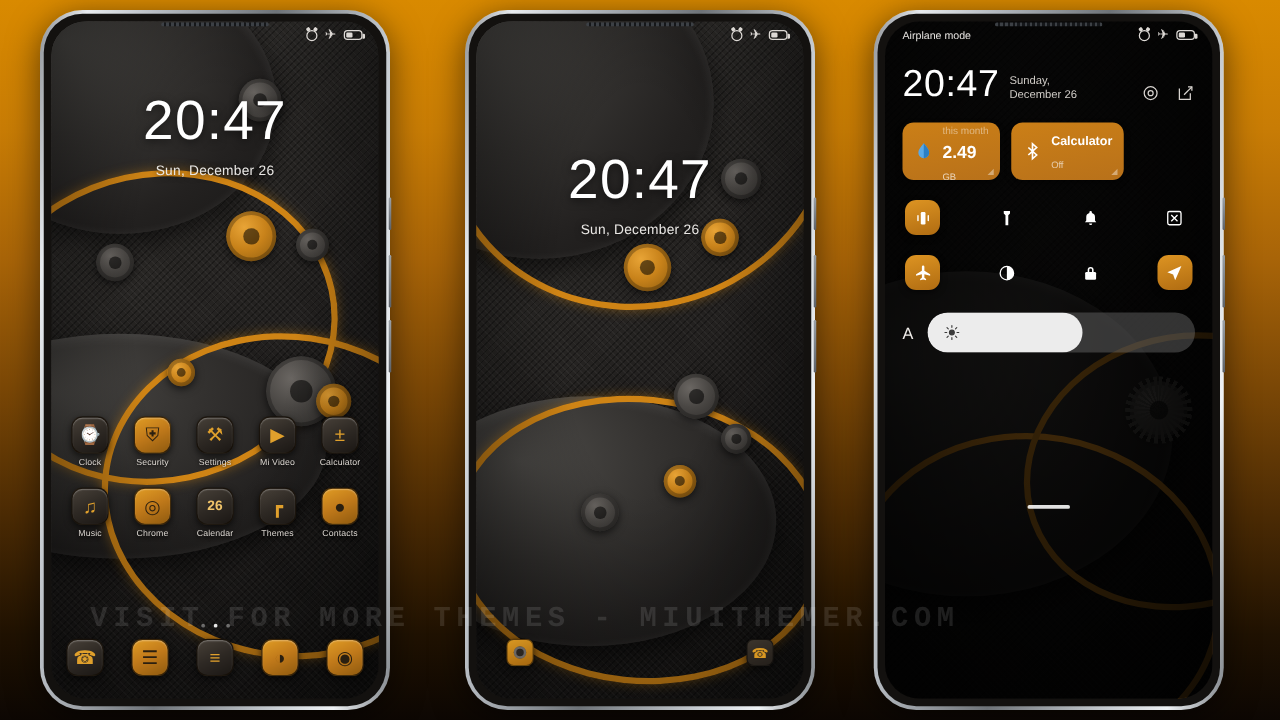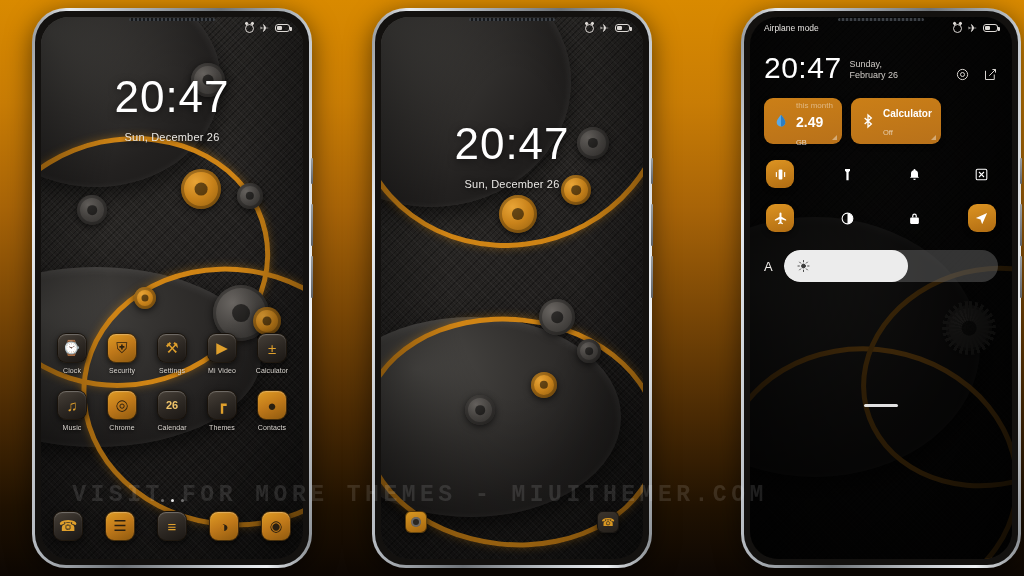--- a/index.html
+++ b/index.html
@@ -17,21 +17,21 @@
     font-size:23px; font-weight:bold; letter-spacing:4.5px;
     color:rgba(255,255,255,0.115);
     z-index:60; pointer-events:none; white-space:nowrap;
     font-family:"Liberation Mono", monospace;
   }
 
   
   .phone{ position:absolute; top:8px; width:280px; height:560px; z-index:10; }
   #phone-left{ left:32px; }
   #phone-mid{ left:372px; }
-  #phone-right{ left:741px; }
+  #phone-right{ left:699px; }
 
   .frame{
     position:absolute; inset:0; border-radius:34px;
     background:linear-gradient(100deg,#8d9196 0%,#e8ebee 10%,#b9bec4 24%,#6e7378 50%,#c9ced3 76%,#eef1f4 88%,#7e8388 100%);
     box-shadow:0 6px 26px rgba(0,0,0,0.55);
   }
   .frame-in{
     position:absolute; inset:3px; border-radius:31px;
     background:#13110f;
   }
@@ -430,21 +430,21 @@
               <span class="ic-alarm"></span>
               <span class="ic-plane">✈</span>
               <span class="ic-batt">
                   <i></i>
                 </span>
             </span>
           </div>
 
           <div class="np-clockrow">
             <div class="np-time">20:47</div>
-            <div class="np-date">Sunday, February 26</div>
+            <div class="np-date">Sunday, December 26</div>
             <div class="np-acts">
               <span class="np-act">
                 <svg viewBox="0 0 24 24" fill="none" stroke="currentColor" stroke-width="1.6">
                   <circle cx="12" cy="12" r="8.2"></circle>
                     <circle cx="12" cy="12" r="3.2"></circle>
                 </svg>
               </span>
               <span class="np-act">
                 <svg viewBox="0 0 24 24" fill="none" stroke="currentColor" stroke-width="1.6">
                   <path d="M4 6v14h14v-8"></path>

